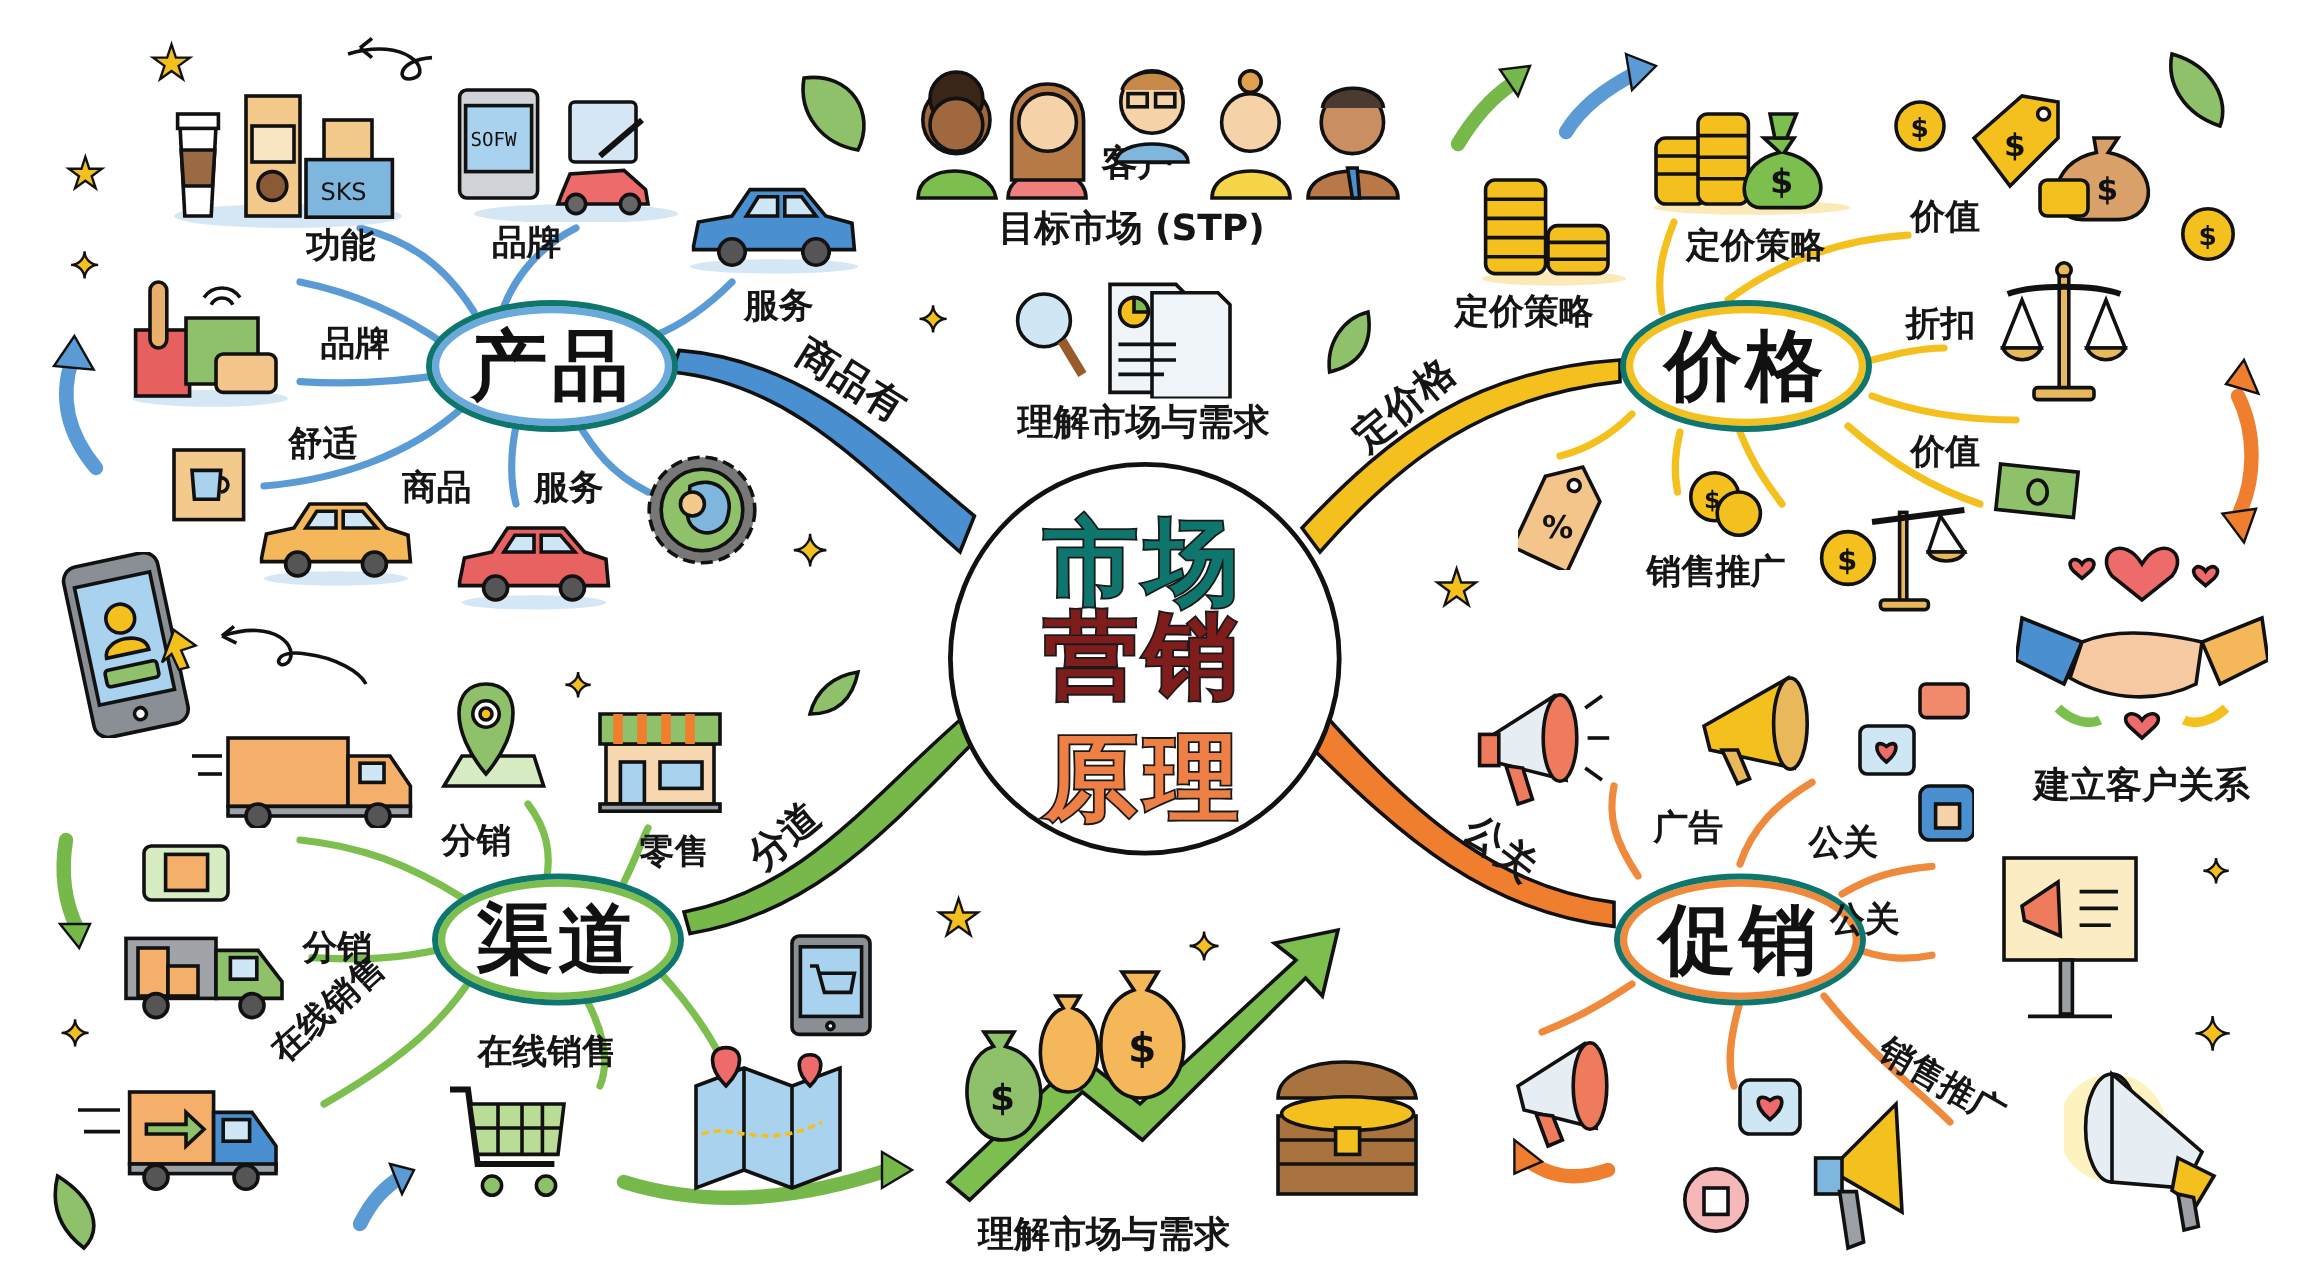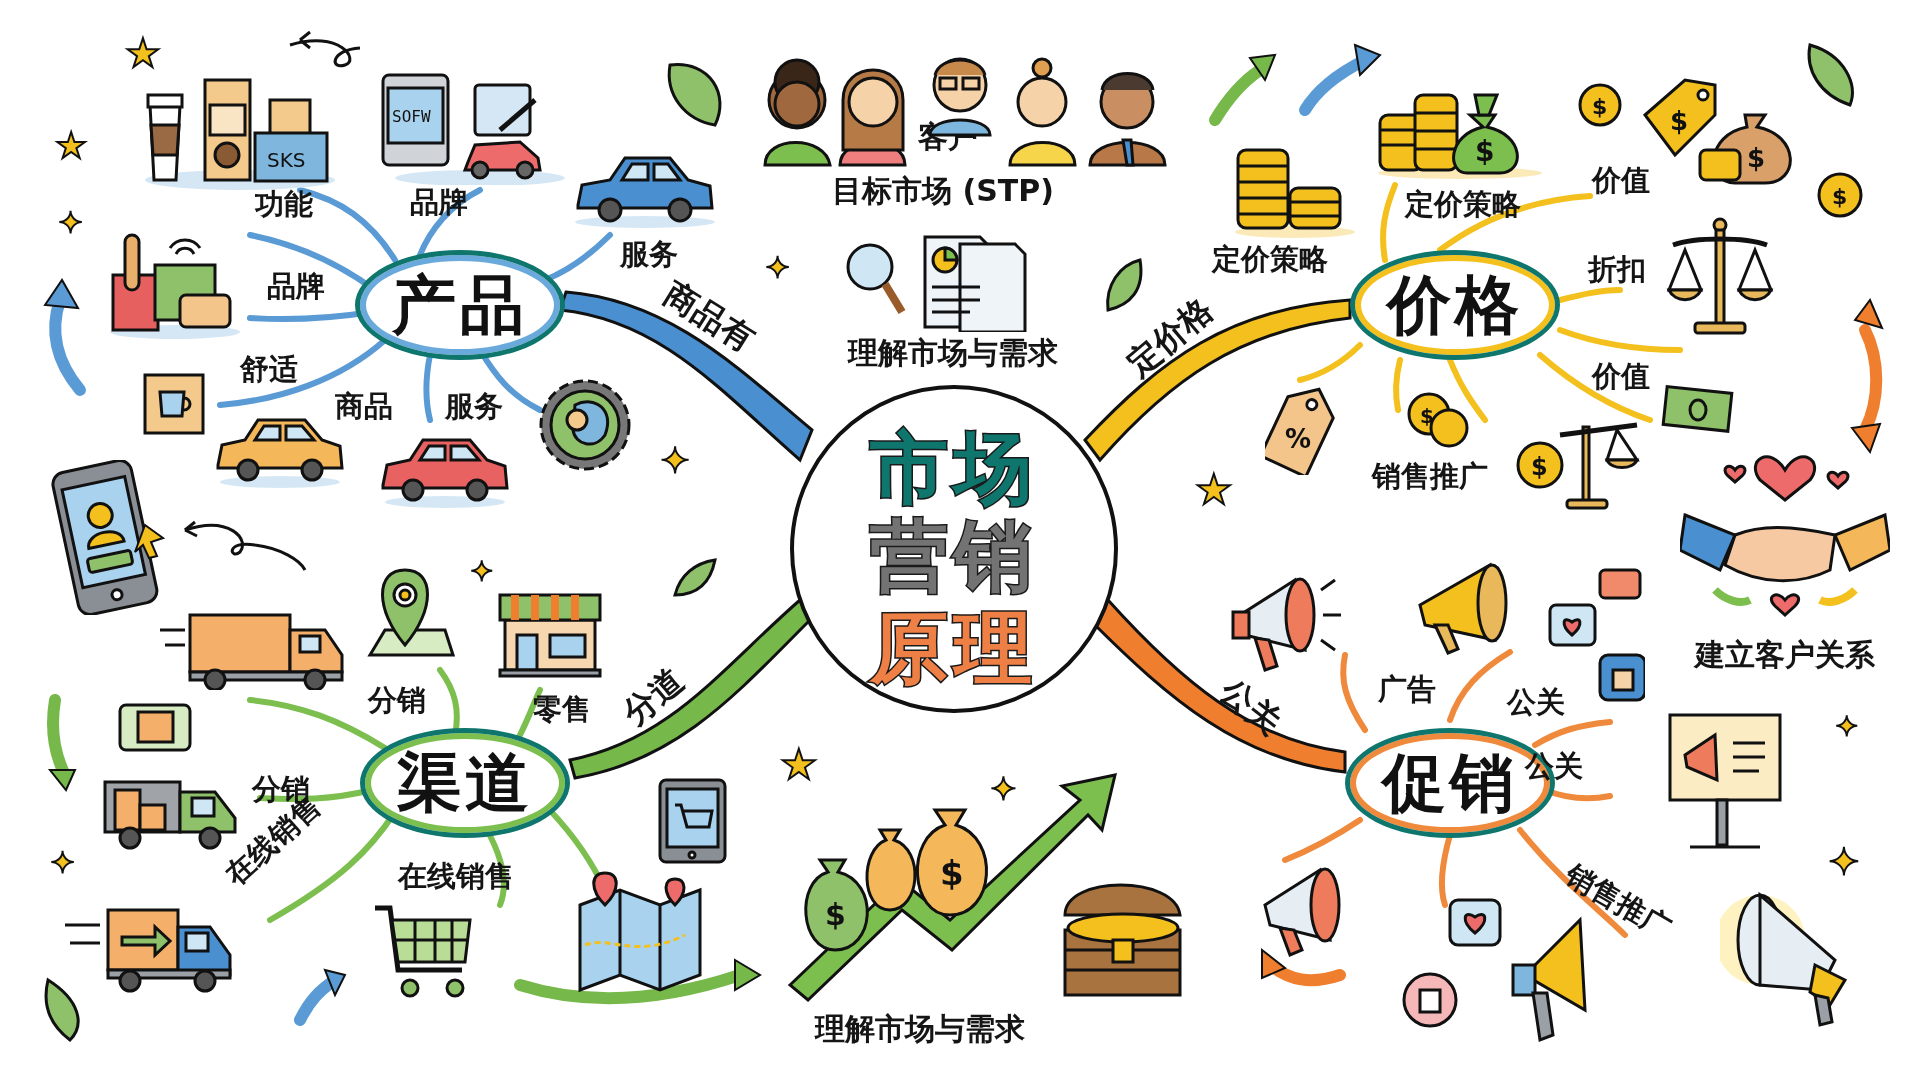--- a/index.html
+++ b/index.html
@@ -99,21 +99,21 @@
     <path d="M1340 975 C 1310 985, 1290 980, 1270 965" fill="none" stroke="#ef7e2f" stroke-width="12" stroke-linecap="round"></path>
     <polygon points="1262,950 1262,978 1285,968" fill="#ef7e2f" stroke="#111" stroke-width="2"></polygon>
     <path d="M300 1020 C 310 1000, 320 990, 335 980" fill="none" stroke="#5b9bd5" stroke-width="12" stroke-linecap="round"></path>
     <polygon points="325,970 345,975 335,995" fill="#5b9bd5" stroke="#111" stroke-width="2"></polygon>
 
     <path d="M790 985 L 900 880 L 950 920 L 1080 800 L 1062 786 L 1115 775 L 1102 830 L 1088 815 L 952 950 L 902 910 L 808 1000 Z" fill="#7cbf4f" stroke="#111" stroke-width="3"></path>
   </svg>
 
   <div class="center">
     <div class="title-line" style="top: 28px; color: #0f766e;">市场</div>
-    <div class="title-line" style="top: 116px; color: #737373;">营销</div>
+    <div class="title-line" style="top: 106px; color: #7f1d1d;">营销</div>
     <div class="title-line" style="top: 208px; color: rgb(238, 127, 69);">原理</div>
   </div>
 
   <div class="node" style="left:355px; top:250px; width:210px; height:110px; box-shadow: inset 0 0 0 6px #6aa9dc;">
     <span>产品</span>
   </div>
   <div class="node" style="left:1350px; top:250px; width:210px; height:110px; box-shadow: inset 0 0 0 6px #f3c01d;">
     <span>价格</span>
   </div>
   <div class="node" style="left:1345px; top:728px; width:210px; height:110px; box-shadow: inset 0 0 0 6px #ef8a3d;">

